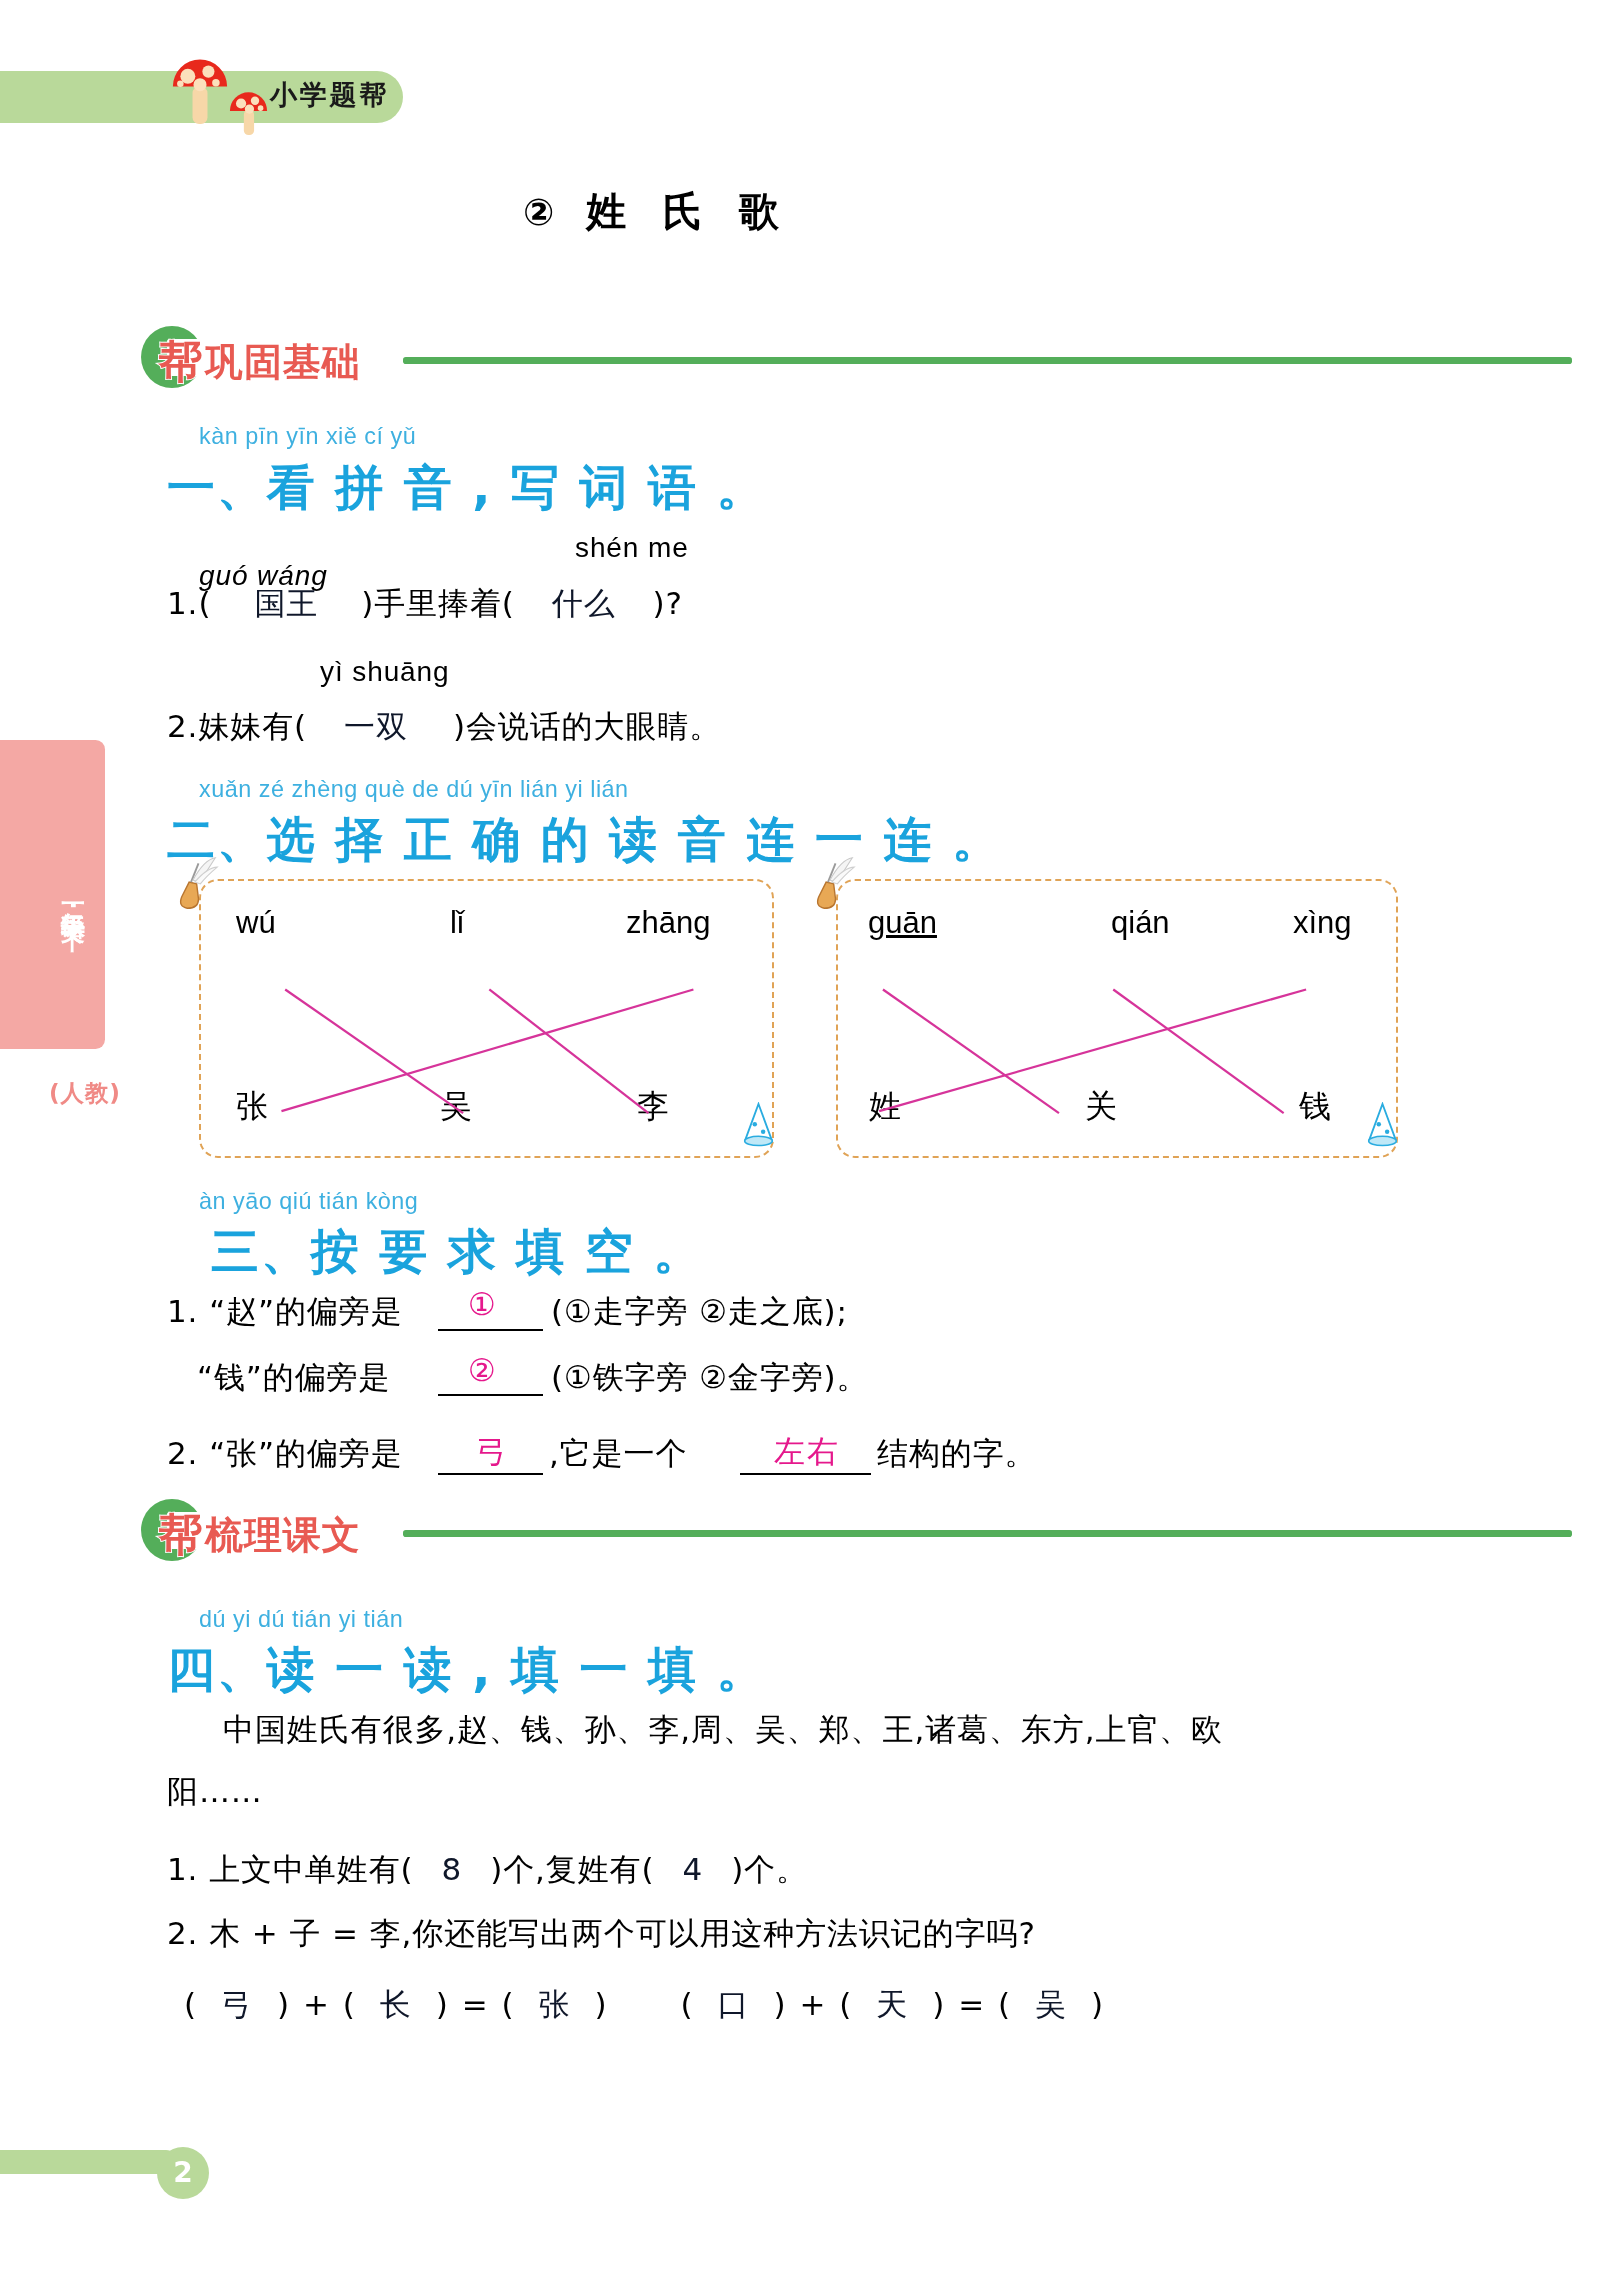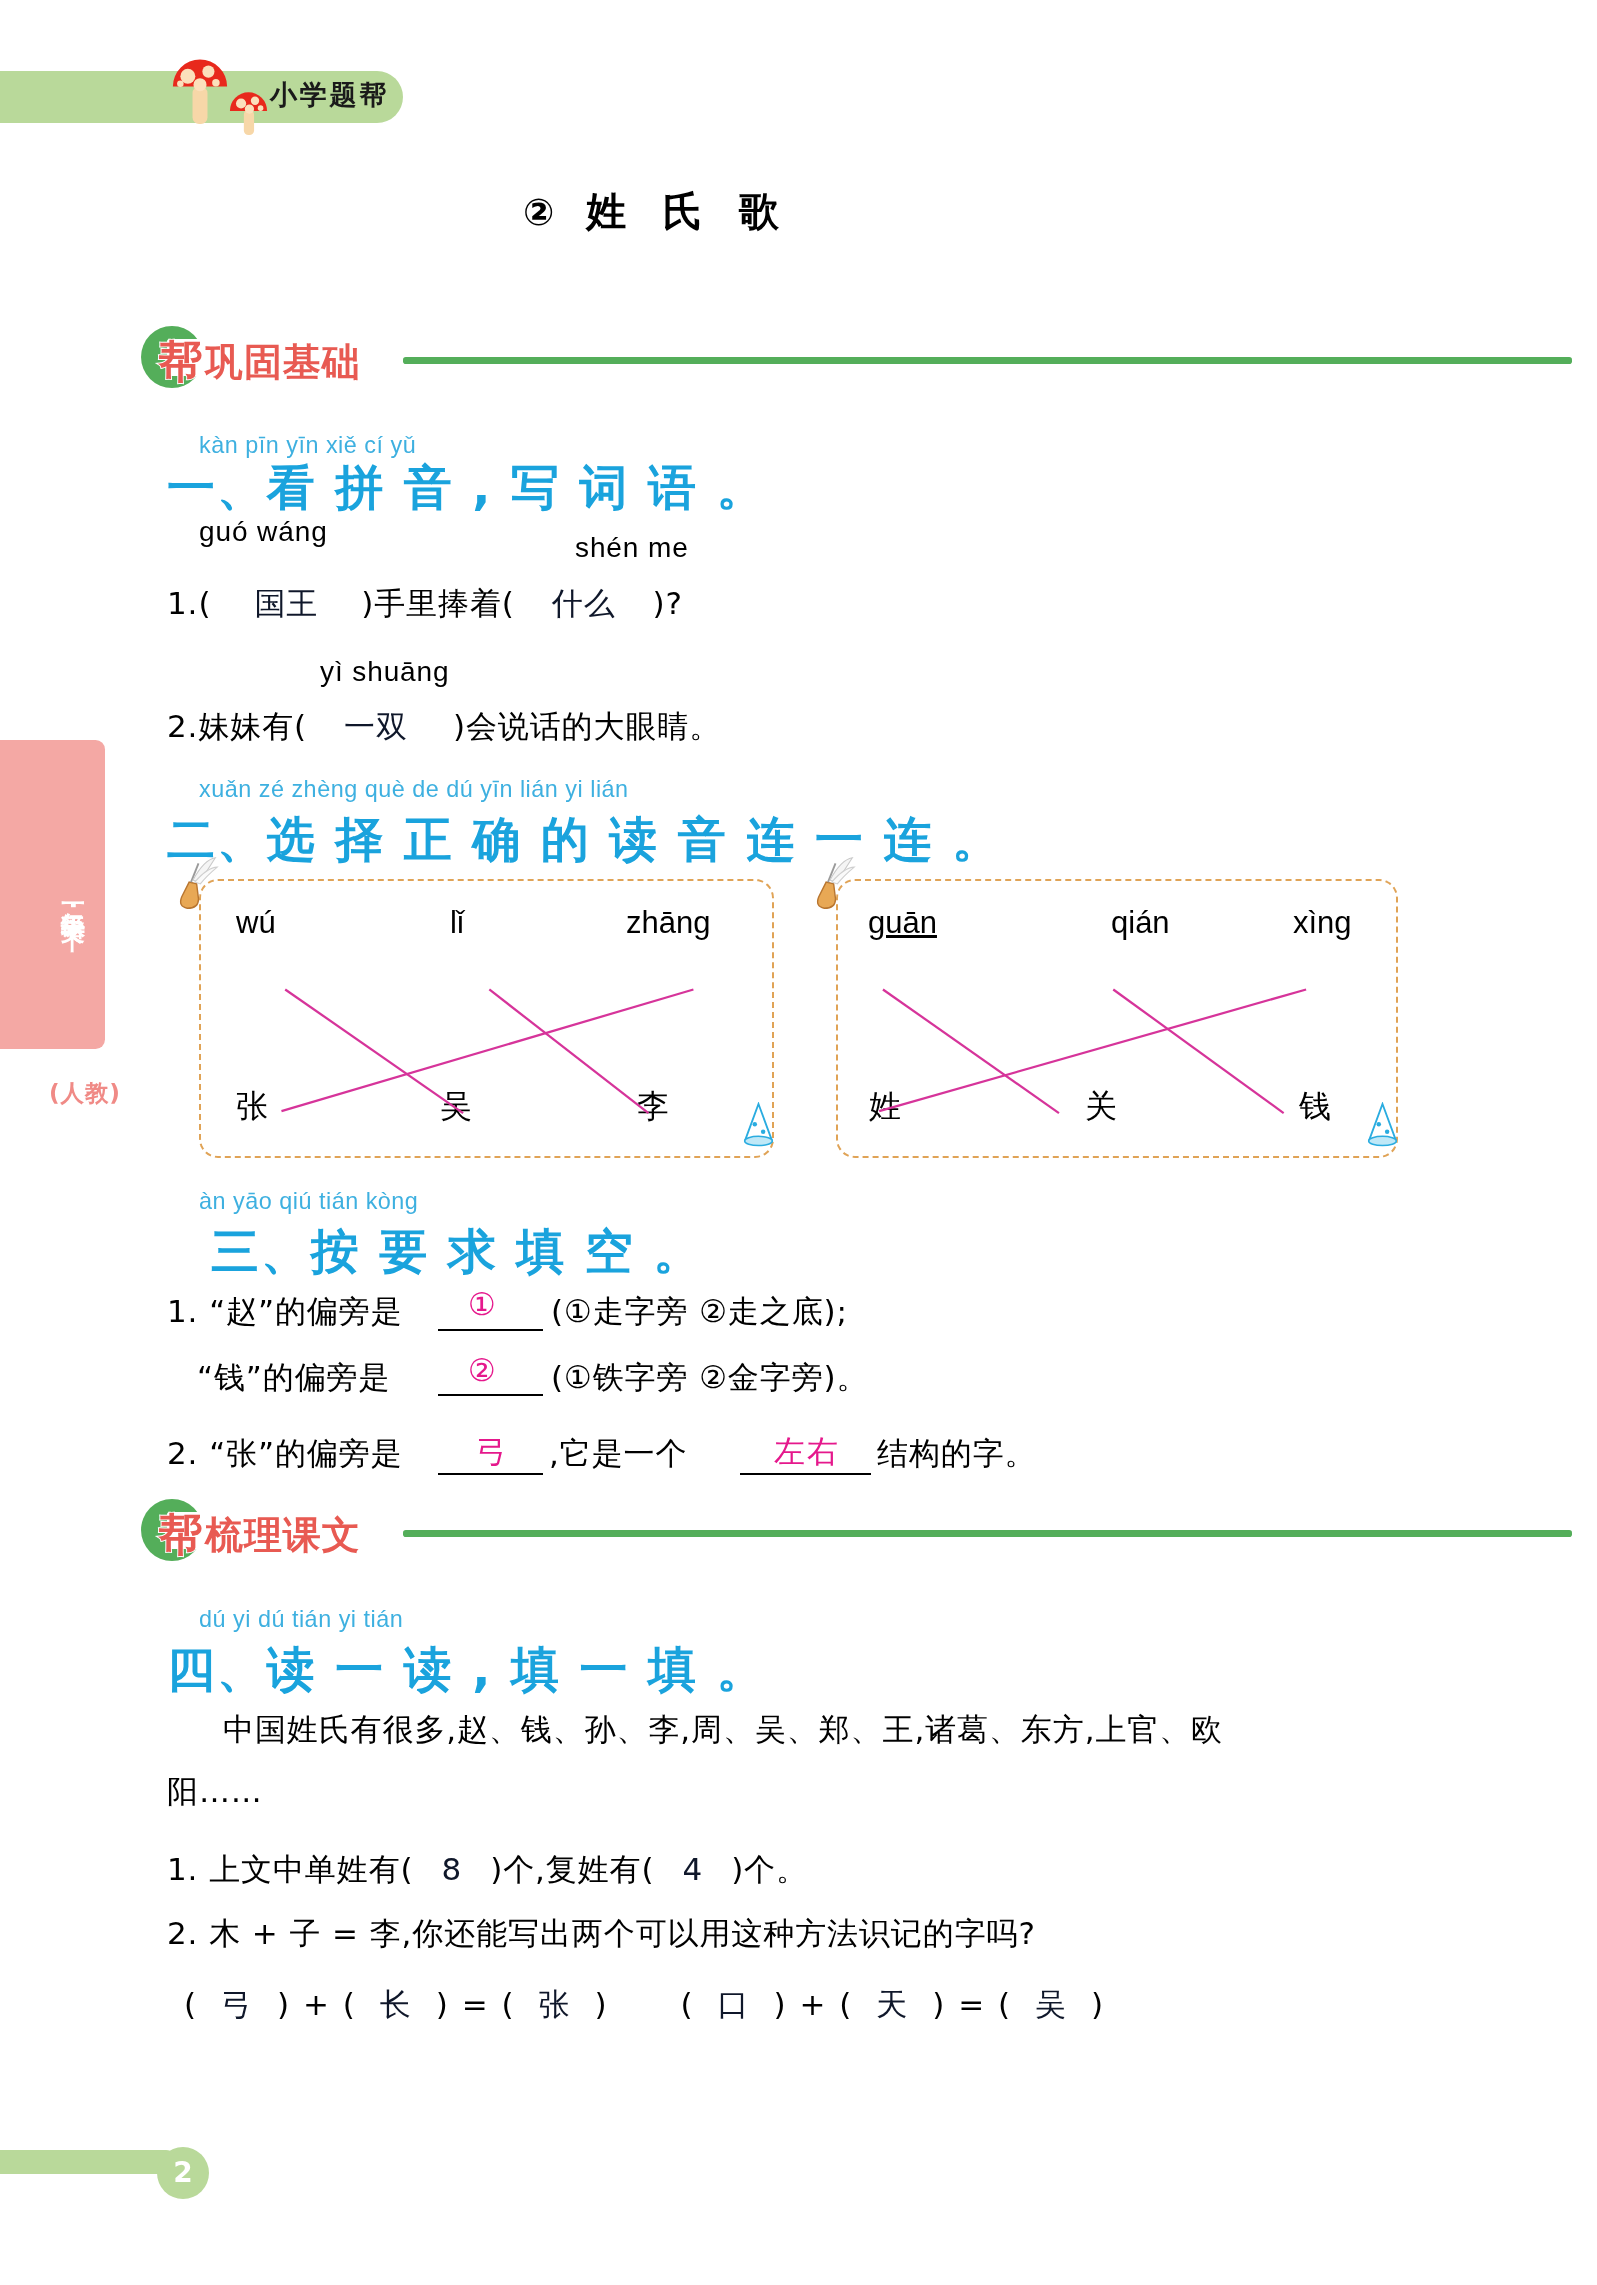--- a/index.html
+++ b/index.html
@@ -324,24 +324,24 @@
   <span class="title-num">②</span><span>姓 氏 歌</span>
 </div>
 
 <div class="sec-head" style="left:141px; top:326px; width:1293px;">
   <div class="sec-circle"></div>
   <div class="sec-bang">帮</div>
   <div class="sec-name">巩固基础</div>
   <div class="sec-rule" style="left:262px; width:1169px;"></div>
 </div>
 
-<div class="ex-pinyin" style="left:199px; top:432px;">kàn pīn yīn   xiě  cí  yǔ</div>
+<div class="ex-pinyin" style="left:199px; top:423px;">kàn pīn yīn   xiě  cí  yǔ</div>
 <div class="ex-title" style="left:167px; top:456px;">一、看 拼 音 , 写 词 语 。</div>
 
-<div class="word-pinyin" style="left:199px; top:516px;">guó wáng</div>
+<div class="word-pinyin" style="left:199px; top:560px;font-style:italic;">guó wáng</div>
 <div class="word-pinyin" style="left:575px; top:532px;">shén me</div>
 <div class="body-text" style="left:167px; top:583px;">
   <span>1.</span><span>(</span><span style="display:inline-block;width:43px;"></span><span class="answer">国王</span><span style="display:inline-block;width:43px;"></span><span>)手里捧着(</span><span style="display:inline-block;width:37px;"></span><span class="answer">什么</span><span style="display:inline-block;width:37px;"></span><span>)?</span>
 </div>
 
 <div class="word-pinyin" style="left:320px; top:656px;">yì shuāng</div>
 <div class="body-text" style="left:167px; top:706px;">
   <span>2.</span><span>妹妹有(</span><span style="display:inline-block;width:37px;"></span><span class="answer">一双</span><span style="display:inline-block;width:45px;"></span><span>)会说话的大眼睛。</span>
 </div>
 

